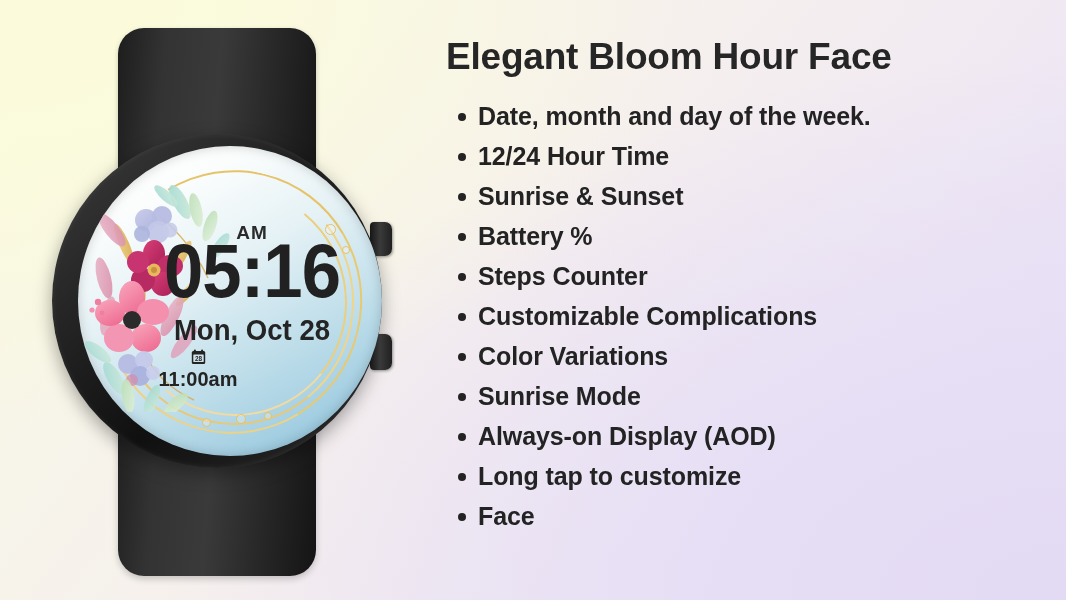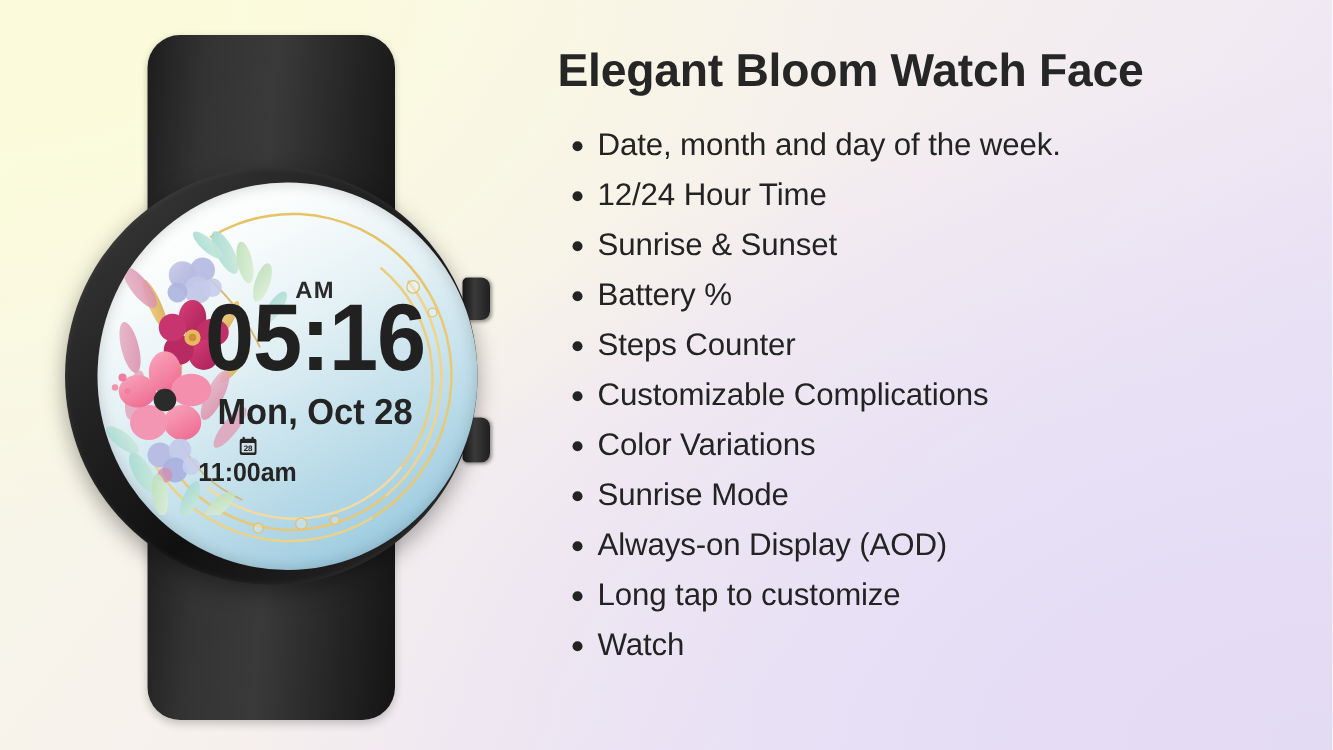--- a/index.html
+++ b/index.html
@@ -226,21 +226,21 @@
   }
   #feature-list {
     list-style: none;
     margin: 0;
     padding: 0;
   }
   #feature-list li {
     position: relative;
     padding-left: 38px;
     font-family: "Liberation Sans", sans-serif;
-    font-weight: normal;
+    font-weight: bold;
     font-size: 25px;
     line-height: 40px;
     color: #232323;
     letter-spacing: -0.1px;
     white-space: nowrap;
   }
   #feature-list li .bullet-dot {
     position: absolute;
     left: 18px;
     top: 17px;
@@ -392,29 +392,29 @@
             <div class="comp-value">11:00am</div>
           </div>
 
         </div>
 
       </div>
     </div>
   </div>
 
   <div id="info-panel">
-    <h1 id="promo-title">Elegant Bloom Watch Face</h1>
+    <h1 id="promo-title">Elegant Bloom Hour Face</h1>
     <ul id="feature-list">
       <li><span class="bullet-dot"></span><span>Date, month and day of the week.</span></li>
       <li><span class="bullet-dot"></span><span>12/24 Hour Time</span></li>
       <li><span class="bullet-dot"></span><span>Sunrise &amp; Sunset</span></li>
       <li><span class="bullet-dot"></span><span>Battery %</span></li>
       <li><span class="bullet-dot"></span><span>Steps Counter</span></li>
       <li><span class="bullet-dot"></span><span>Customizable Complications</span></li>
       <li><span class="bullet-dot"></span><span>Color Variations</span></li>
       <li><span class="bullet-dot"></span><span>Sunrise Mode</span></li>
       <li><span class="bullet-dot"></span><span>Always-on Display (AOD)</span></li>
       <li><span class="bullet-dot"></span><span>Long tap to customize</span></li>
-      <li><span class="bullet-dot"></span><span>Watch</span></li>
+      <li><span class="bullet-dot"></span><span>Face</span></li>
     </ul>
   </div>
 
 </div>
 
 </body></html>

